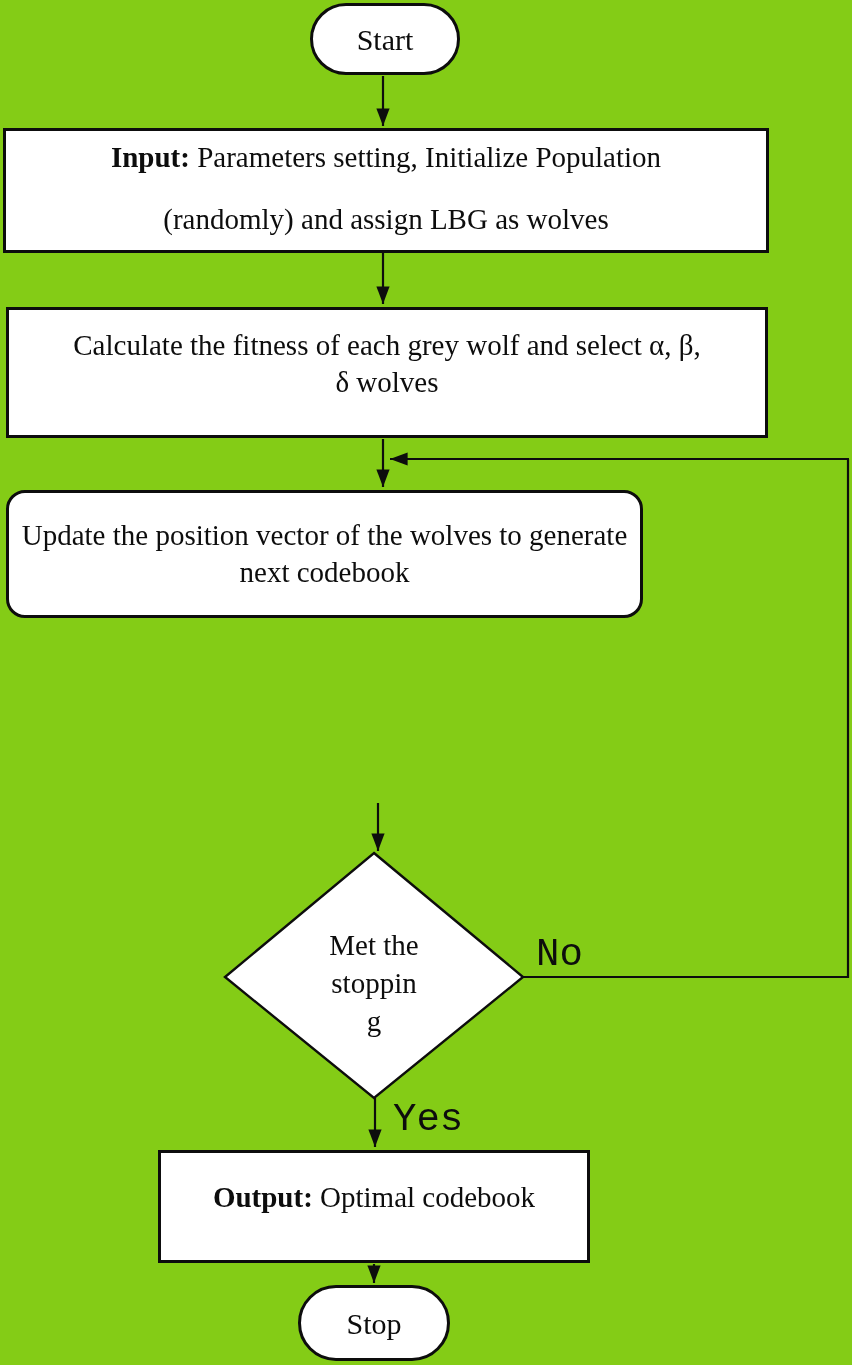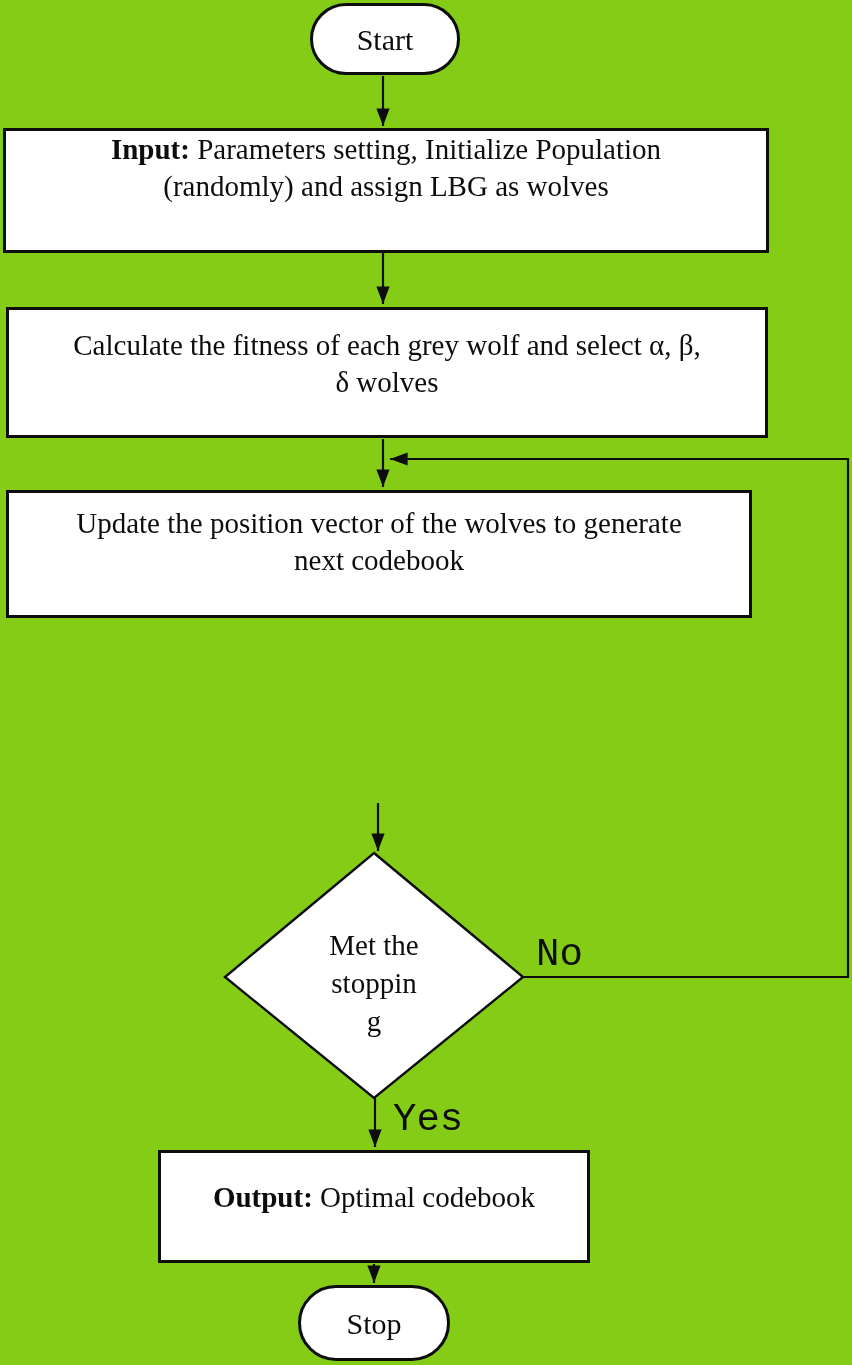--- a/index.html
+++ b/index.html
@@ -37,23 +37,23 @@
   }
   .node .line {
     white-space: nowrap;
   }
   .b { font-weight: bold; }
   .pill {
     border-radius: 40px;
     justify-content: center;
     font-size: 30px;
   }
-  .box-input           { left: 3px;   top: 128px;  width: 766px; height: 125px; padding-top: 0; }
+  .box-input           { left: 3px;   top: 128px;  width: 766px; height: 125px; padding-top: 8px; gap: 25px; }
   .box-fitness         { left: 6px;   top: 307px;  width: 762px; height: 131px; padding-top: 17px; }
-  .box-update-position { left: 6px;   top: 490px;  width: 746px; height: 128px; padding-top: 12px; }
+  .box-update-position { left: 6px;   top: 490px;  width: 637px; height: 128px; padding-top: 24px; border-radius: 19px; }
   .box-update-params   { left: 6px;   top: 672px;  width: 754px; height: 130px; padding-top: 14px; }
   .box-output          { left: 158px; top: 1150px; width: 432px; height: 113px; padding-top: 26px; }
   .pill-start          { left: 310px; top: 3px;    width: 150px; height: 72px; }
   .pill-stop           { left: 298px; top: 1285px; width: 152px; height: 76px; }
   .decision-text {
     position: absolute;
     left: 264px;
     top: 926px;
     width: 220px;
     height: 118px;

